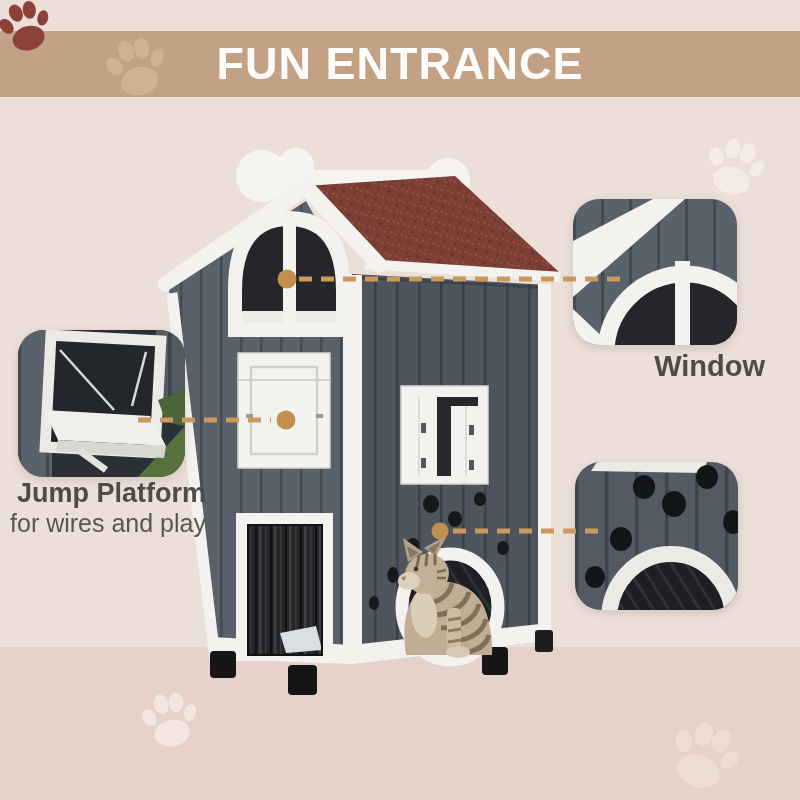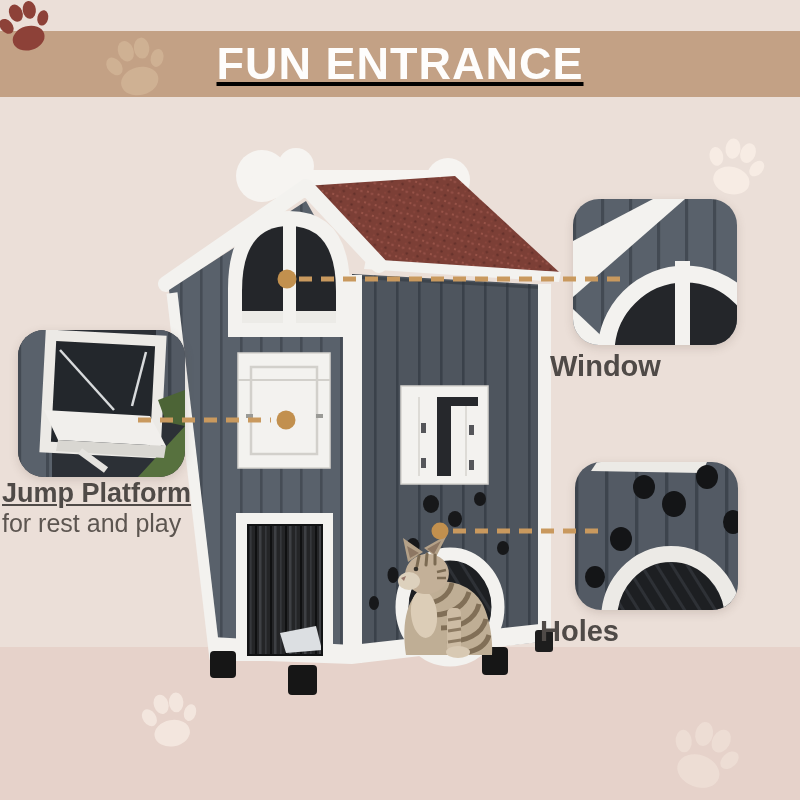--- a/index.html
+++ b/index.html
@@ -5,39 +5,39 @@
   html,body{margin:0;padding:0;}
   body{
     width:800px;height:800px;position:relative;overflow:hidden;
     background:#ebdfd8;
     font-family:"Liberation Sans", sans-serif;
   }
   .abs{position:absolute;}
   #band-bottom{left:0;top:647px;width:800px;height:153px;background:#e6d2ca;}
   #banner{
     left:0;top:31px;width:800px;height:66px;background:#c3a185;
-    display:flex;align-items:center;justify-content:center;text-decoration:underline;
+    display:flex;align-items:center;justify-content:center;
   }
   #banner .banner-text{
     color:#fefdfc;font-weight:bold;font-size:45px;letter-spacing:1px;
   }
   svg.layer{left:0;top:0;width:800px;height:800px;pointer-events:none;}
   .callout{
     position:absolute;border-radius:26px;overflow:hidden;
     box-shadow:0 3px 10px rgba(96,72,60,0.18);
   }
   #callout-window{left:573px;top:199px;width:164px;height:146px;}
   #callout-jump{left:18px;top:330px;width:167px;height:147px;}
   #callout-holes{left:575px;top:462px;width:163px;height:148px;}
-  .label{position:absolute;text-align:left;}
+  .label{position:absolute;text-align:right;}
   .label-title{font-weight:bold;font-size:29px;color:#4f4a47;line-height:1.1;}
   .label-desc{font-size:25px;color:#5c5550;line-height:1.12;}
   #label-window{left:550px;top:351px;width:215px;}
   #label-jump{left:2px;top:479px;width:204px;}
-  #label-jump .label-title{font-size:27px;text-decoration:underline;}
+  #label-jump .label-title{font-size:27px;}
   #label-holes{left:540px;top:616px;width:235px;}
   #label-holes .label-desc{font-size:24px;}
 </style>
 </head>
 <body>
 
 <div id="band-bottom" class="abs"></div>
 
 <div id="banner" class="abs">
   <span class="banner-text">FUN ENTRANCE</span>
@@ -273,18 +273,17 @@
     <circle cx="440" cy="531" r="8.5"></circle>
   </g>
 </svg>
 
 <div id="label-window" class="label">
   <div class="label-title">Window</div>
 </div>
 
 <div id="label-jump" class="label">
   <div class="label-title">Jump Platform</div>
-  <div class="label-desc">for rest and play</div>
+  <div class="label-desc">for wires and play</div>
 </div>
 
 <div id="label-holes" class="label">
-  <div class="label-title">Holes</div>
 </div>
 
 </body></html>

